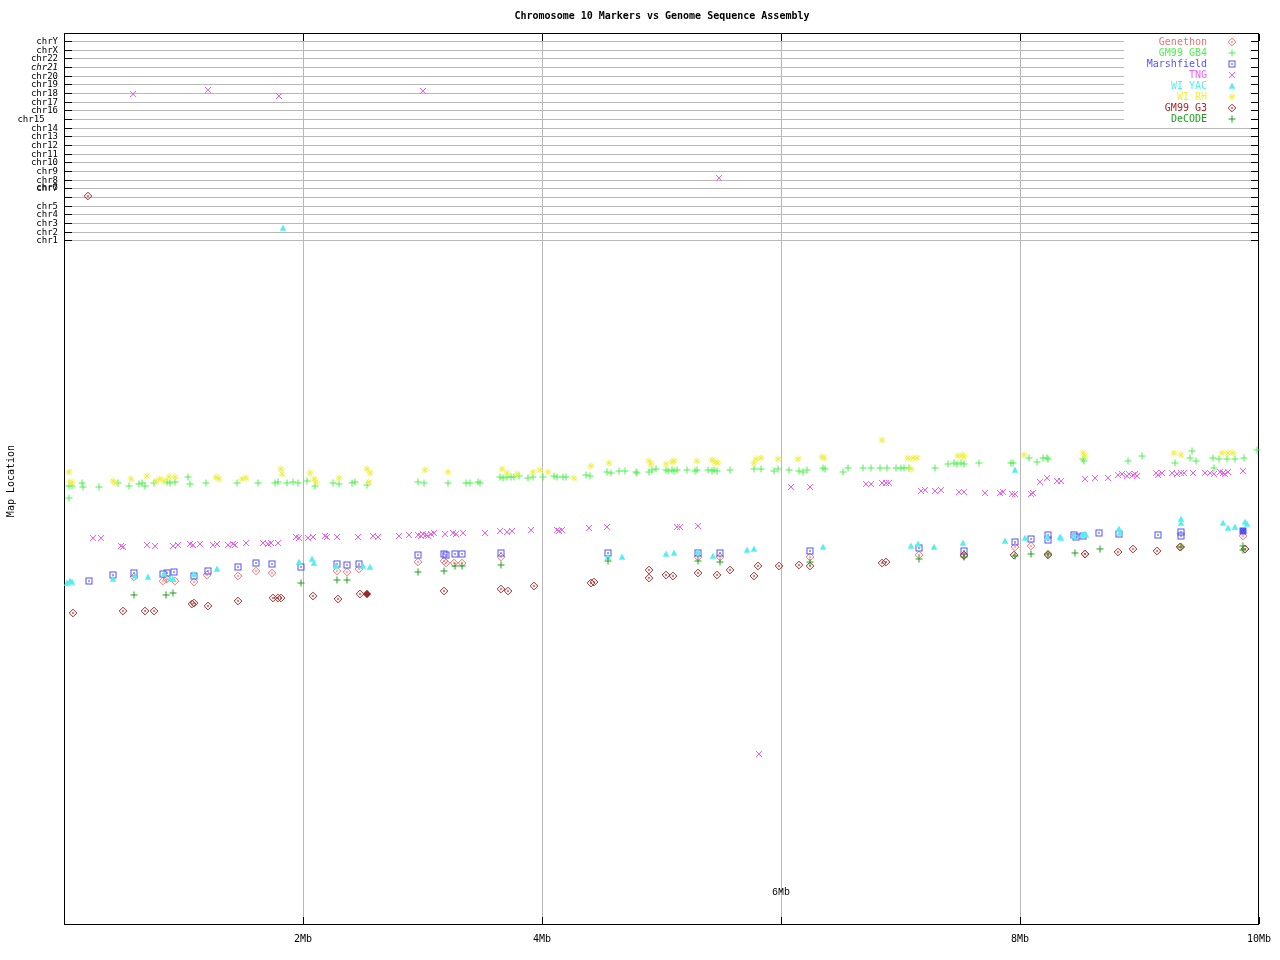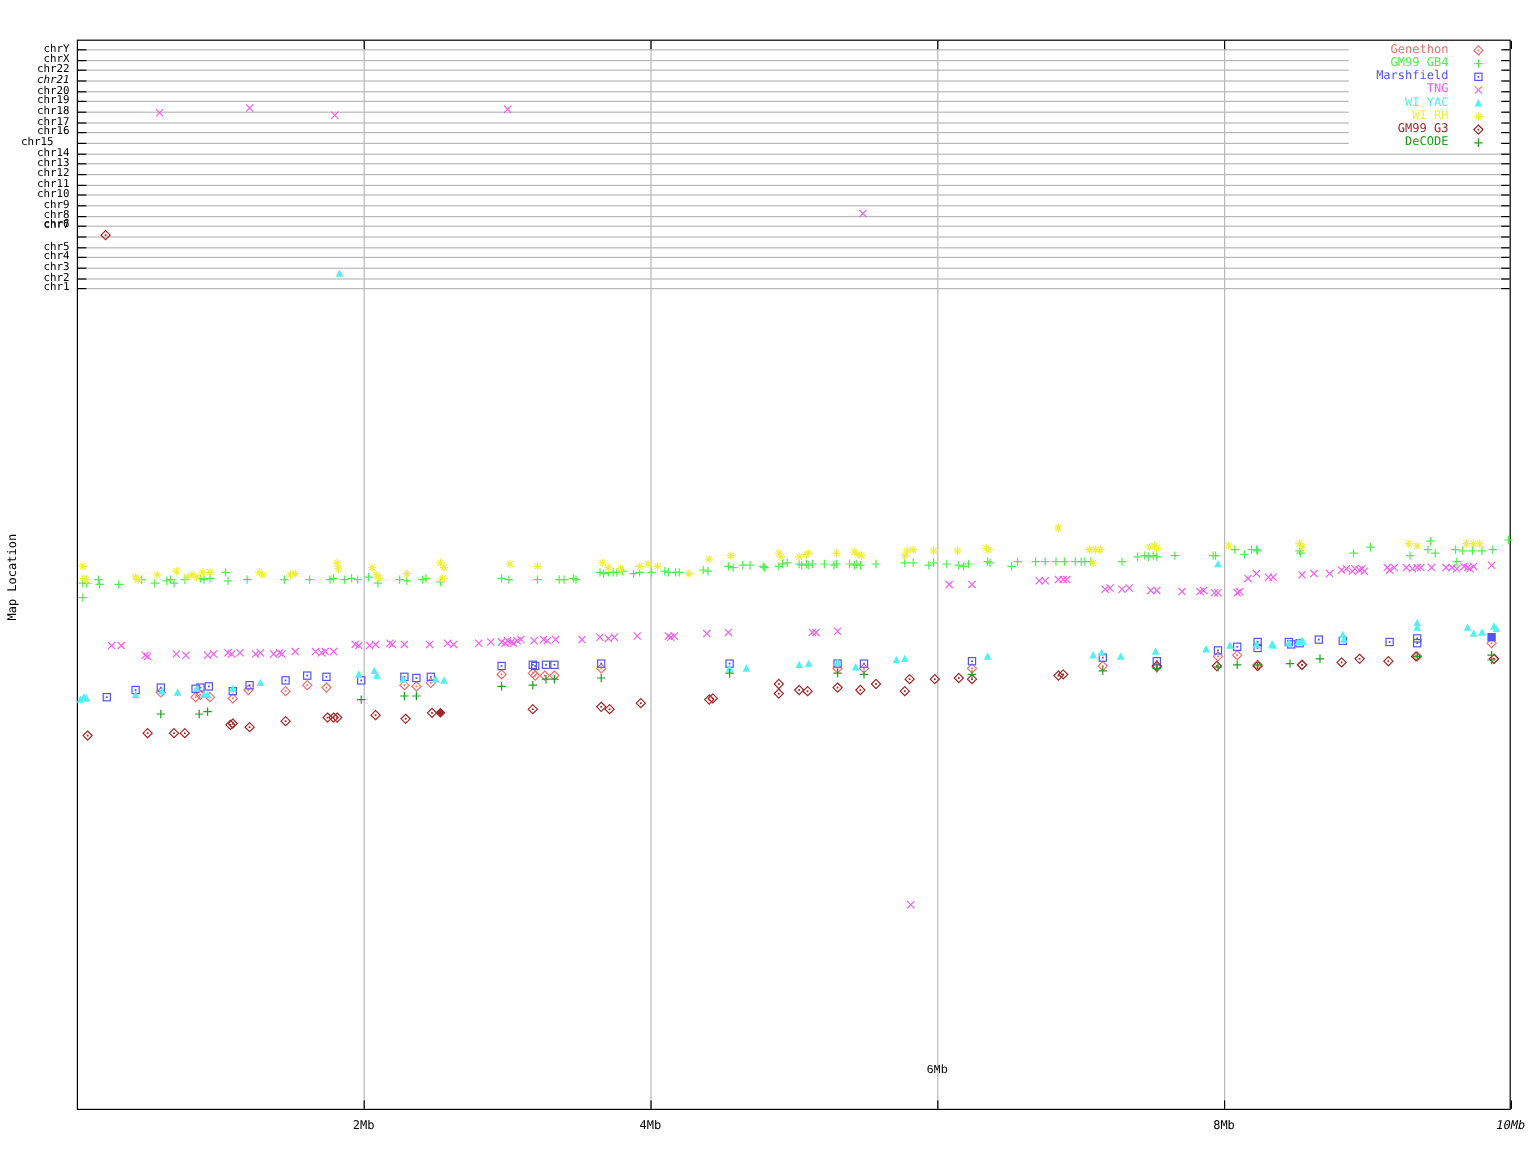--- a/index.html
+++ b/index.html
@@ -18,20 +18,21 @@
   .xtick-label{position:absolute;font-size:10px;transform:translateX(-50%);}
   .legend-bg{position:absolute;background:#fff;}
   .legend-label{position:absolute;font-size:10px;line-height:11px;text-align:right;width:120px;}
   .legend-marker{position:absolute;width:12px;height:12px;}
   svg.markers{position:absolute;left:0;top:0;pointer-events:none;}
 </style>
 </head>
 <body>
 
 <div class="screen">
+  <div class="title">Chromosome 10 Markers vs Genome Sequence Assembly</div>
   <div class="ylabel">Map Location</div>
 
   <div id="grid-layer">
       <div class="hgrid" style="left: 65px; top: 41px; width: 1193px; background: rgb(184, 184, 184);"></div>
       <div class="hgrid" style="left: 65px; top: 50px; width: 1193px; background: rgb(184, 184, 184);"></div>
       <div class="hgrid" style="left: 65px; top: 58px; width: 1193px; background: rgb(184, 184, 184);"></div>
       <div class="hgrid" style="left: 65px; top: 67px; width: 1193px; background: rgb(184, 184, 184);"></div>
       <div class="hgrid" style="left: 65px; top: 76px; width: 1193px; background: rgb(184, 184, 184);"></div>
       <div class="hgrid" style="left: 65px; top: 84px; width: 1193px; background: rgb(184, 184, 184);"></div>
       <div class="hgrid" style="left: 65px; top: 93px; width: 1193px; background: rgb(184, 184, 184);"></div>
@@ -175,21 +176,21 @@
       <div class="ytick-label" style="left: 4px; top: 183px;">chr6</div>
       <div class="ytick-label" style="left: 4px; top: 202px;">chr5</div>
       <div class="ytick-label" style="left: 4px; top: 210px;">chr4</div>
       <div class="ytick-label" style="left: 4px; top: 219px;">chr3</div>
       <div class="ytick-label" style="left: 4px; top: 228px;">chr2</div>
       <div class="ytick-label" style="left: 4px; top: 236px;">chr1</div>
       <div class="xtick-label" style="left: 303px; top: 933px; text-align: right;">2Mb</div>
       <div class="xtick-label" style="left: 542px; top: 933px;">4Mb</div>
       <div class="xtick-label" style="left: 781px; top: 887px; font-family: Liberation Mono, monospace;">6Mb</div>
       <div class="xtick-label" style="left: 1020px; top: 933px;">8Mb</div>
-      <div class="xtick-label" style="left: 1259px; top: 933px; font-style: italic;">10Mb</div>
+      <div class="xtick-label" style="left: 1259px; top: 933px;">10Mb</div>
     </div>
 
   <svg class="markers" width="1280" height="960" viewBox="0 0 1280 960">
     <defs>
       <g id="sym-plus">
           <path d="M-3.5 0H3.5M0 -3.5V3.5" stroke="currentColor" stroke-width="1" fill="none"></path>
         </g>
       <g id="sym-cross">
           <path d="M-3 -3L3 3M-3 3L3 -3" stroke="currentColor" stroke-width="1" fill="none"></path>
         </g>

